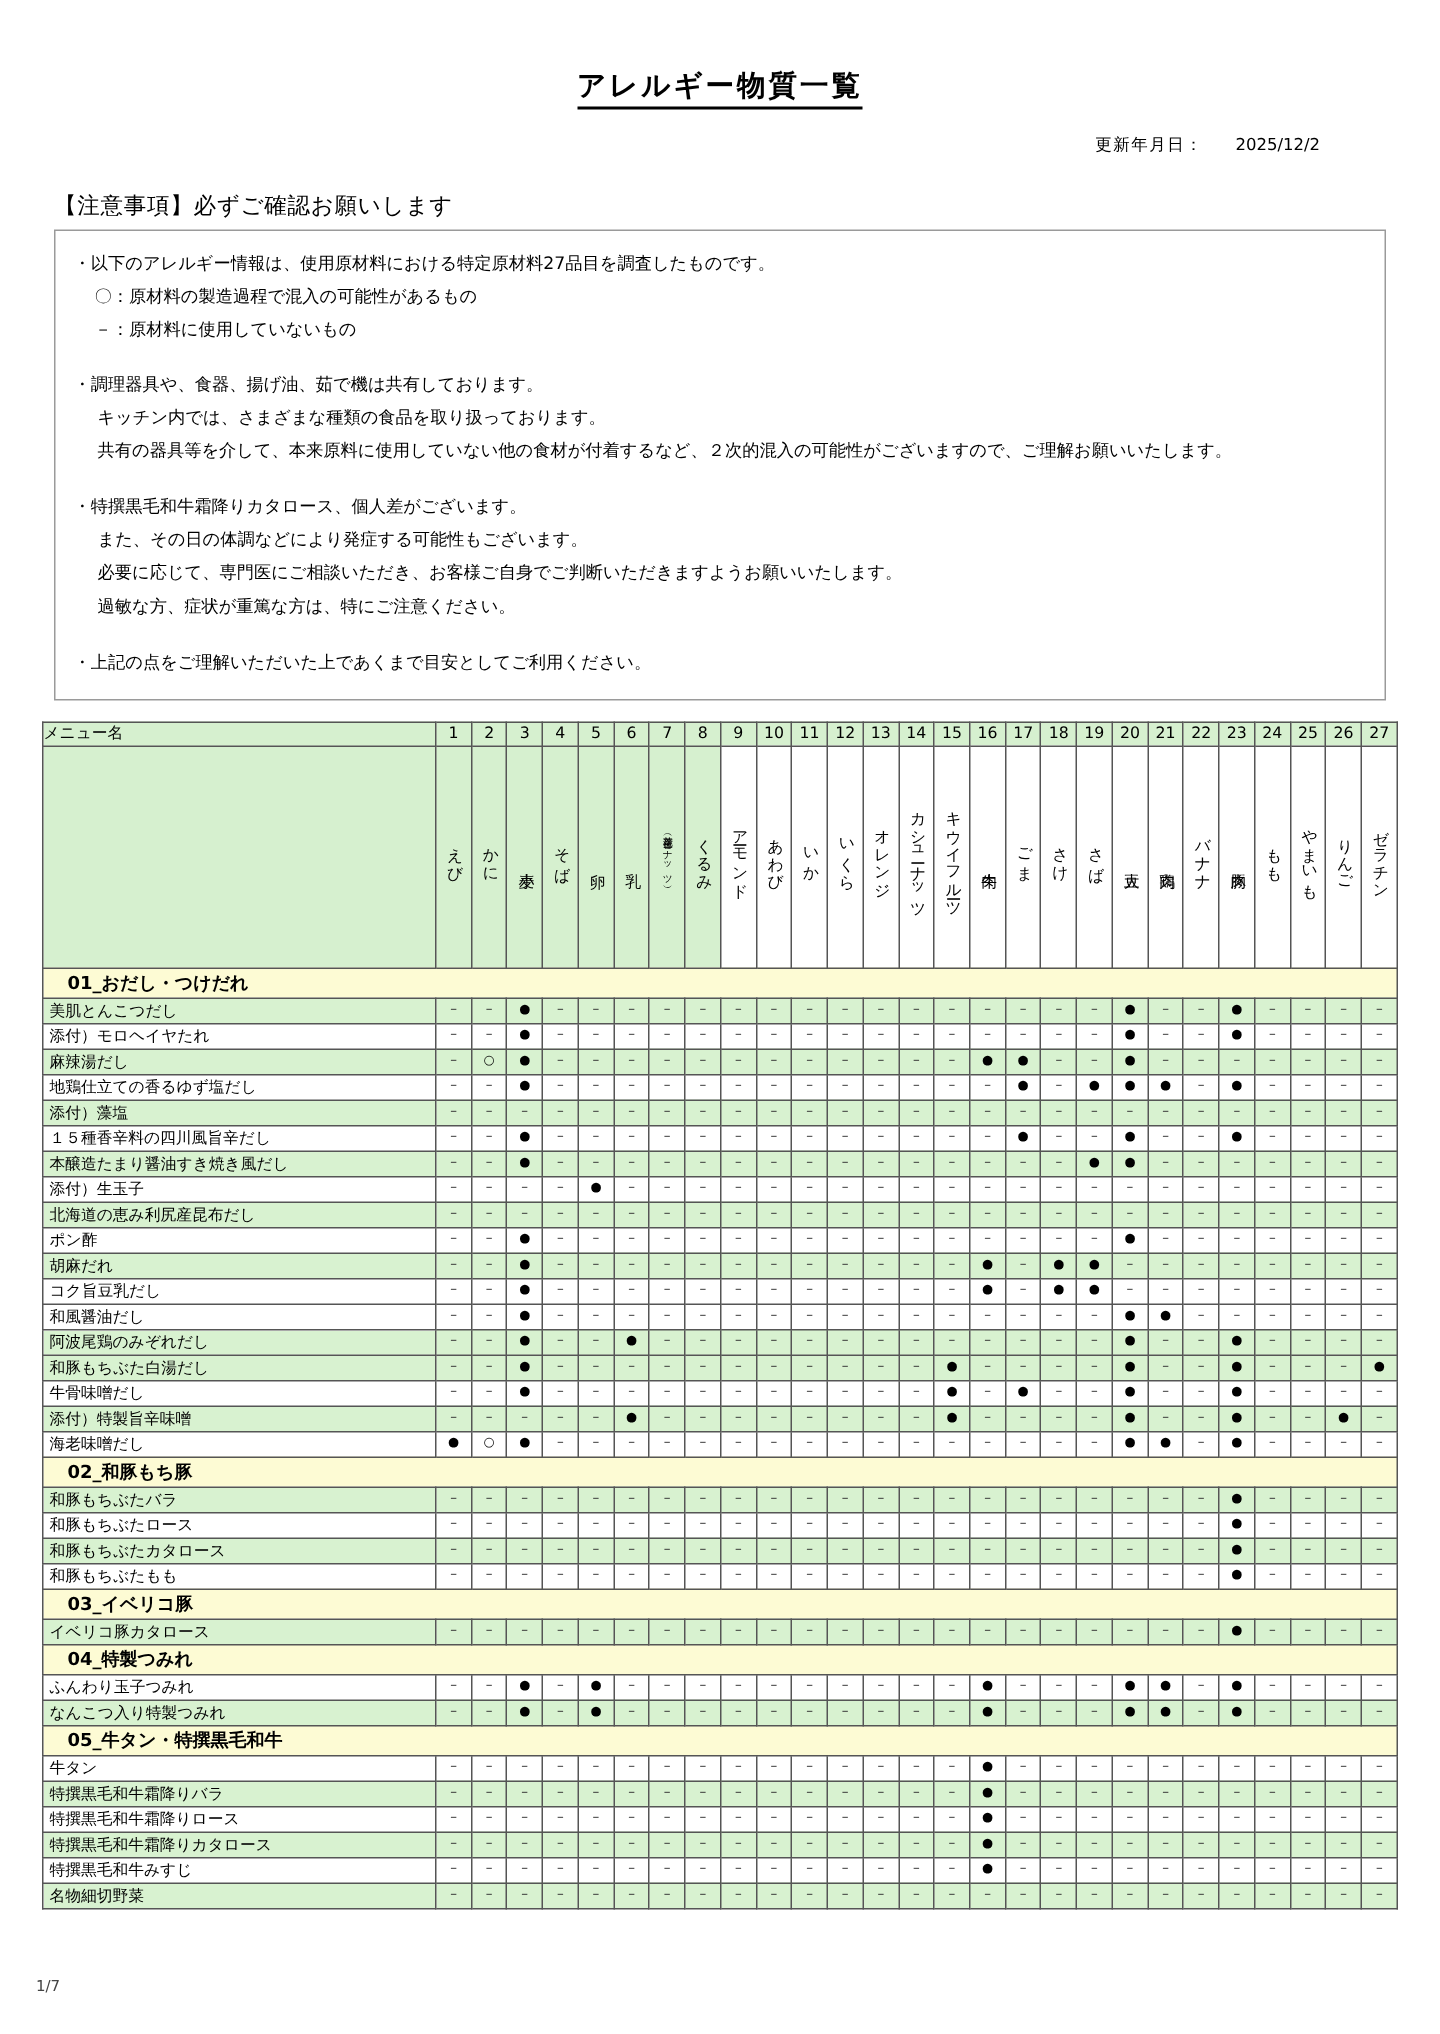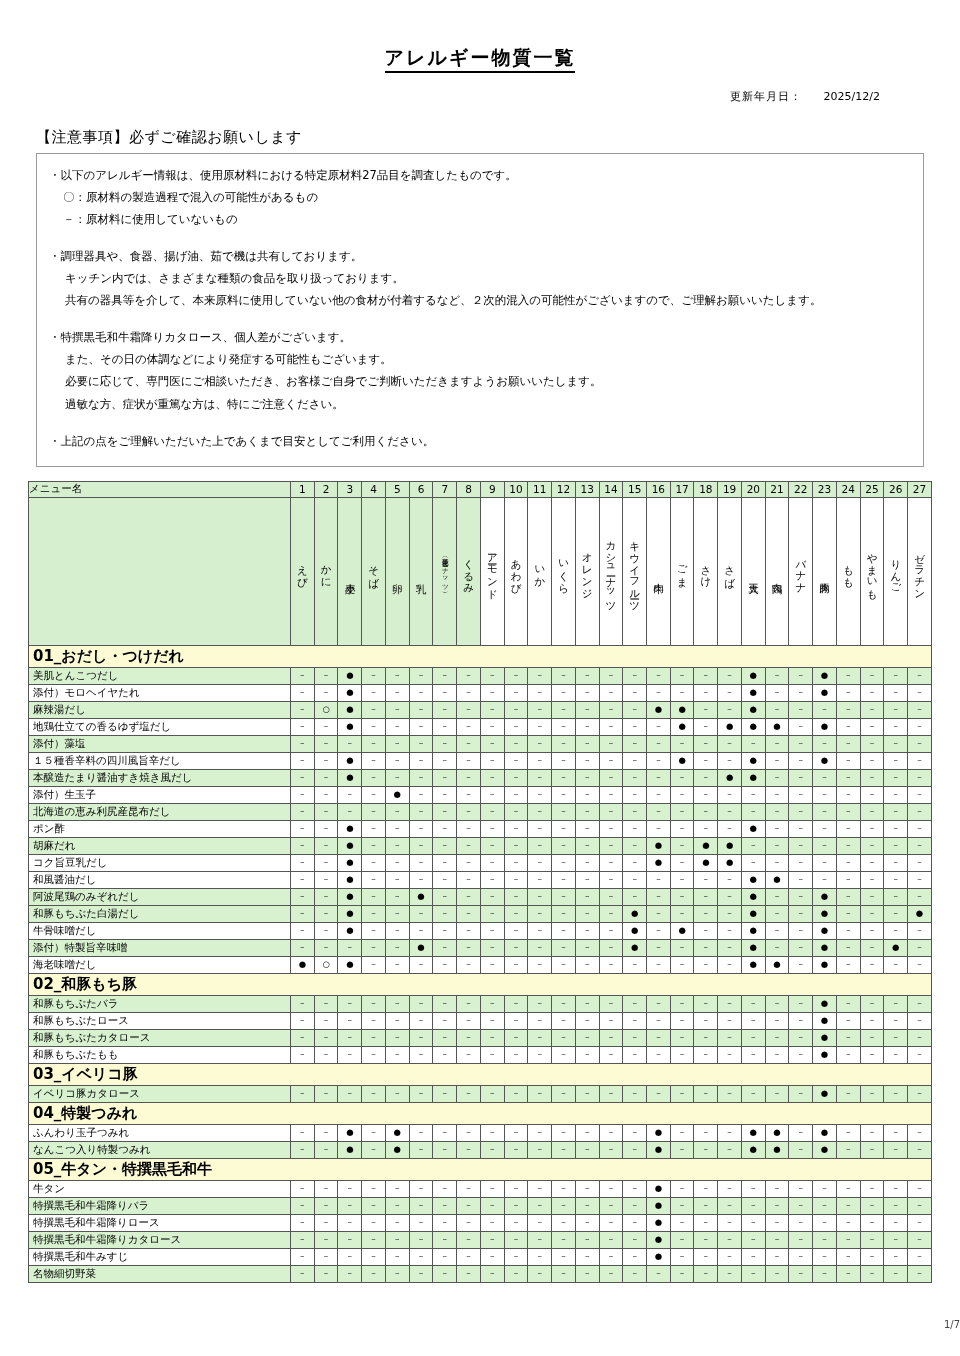--- a/index.html
+++ b/index.html
@@ -113,24 +113,24 @@
     margin:0 auto;
     letter-spacing:0px;
     white-space:nowrap;
     display:inline-block;
     max-height:144px;
   }
   .vtext.tiny{ font-size:6.5px; letter-spacing:0.5px;}
 
   tr.cat td{
     background:#fdfbd4;
-    font-size:15px;
+    font-size:12px;
     font-weight:bold;
     text-align:left;
-    padding:1px 4px;
+    padding:1px 16px;
     height:15px;
   }
   tr.item td.name{
     text-align:left;
     padding:1px 4px;
     height:15px;
     font-size:10.5px;
     white-space:nowrap;
     overflow:hidden;
   }
@@ -144,23 +144,24 @@
   tr.item.gB td{ background:#d8f2d0; }
 
   .mark-full::before{ content:"\25CF"; font-size:8.5px; }
   .mark-open::before{ content:"\25CB"; font-size:8.5px; }
   .mark-dash::before{ content:"\2013"; font-size:9px; color:#333; }
 
   .footer{
     position:absolute;
     left:0; right:0;
     bottom:26px;
-    text-align:right;
+    text-align:left;
     font-size:10px;
     color:#444;
+    padding-left:24px;
   }
 </style>
 </head>
 <body>
 
 <div class="page">
 
   <div class="title-wrap">
     <div class="doc-title">アレルギー物質一覧</div>
   </div>

